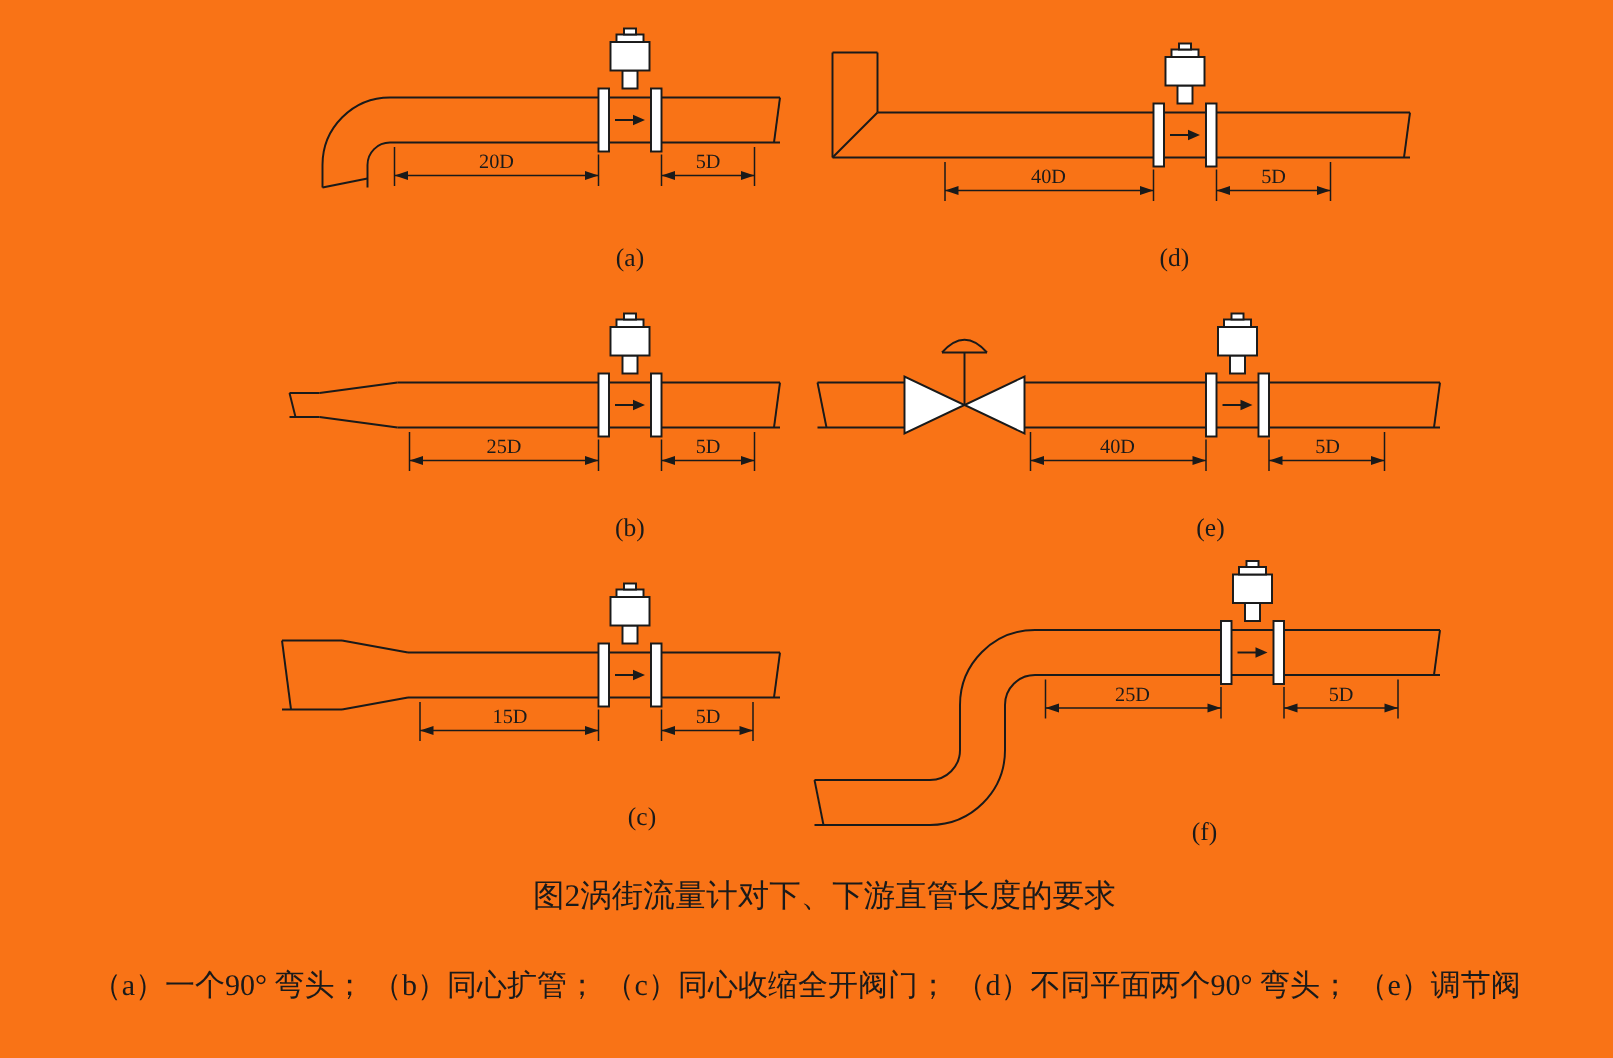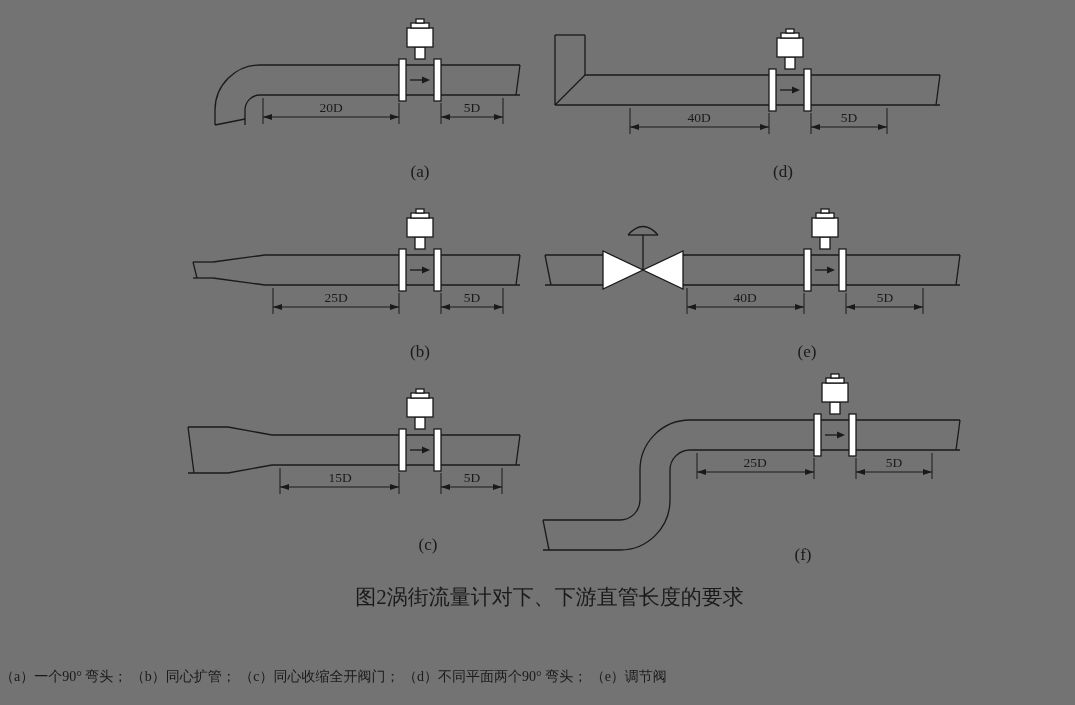--- a/index.html
+++ b/index.html
@@ -1,28 +1,28 @@
 <!DOCTYPE html>
 <html><head>
 <meta charset="utf-8">
 <style>
   * { margin:0; padding:0; box-sizing:border-box; }
   html, body { width:1075px; height:705px; }
   body { background:#ffffff; font-family:"Liberation Serif", serif; color:#1a1a1a; }
-  .canvas { position:relative; width:1075px; height:705px; background:#737373; overflow:hidden; }
+  .canvas { position:relative; width:1075px; height:705px; background:#f97316; overflow:hidden; }
   .diagram { position:absolute; overflow:visible; }
   svg line, svg path { stroke:#1a1a1a; stroke-width:1.3; fill:none; }
   svg .dim line { stroke-width:1; }
   svg rect { stroke:#1a1a1a; stroke-width:1.3; fill:#ffffff; }
   svg polygon { fill:#1a1a1a; stroke:none; }
   svg path.white { fill:#ffffff; stroke:#1a1a1a; }
   svg text { font-family:"Liberation Serif", serif; font-size:13.5px; fill:#1a1a1a; stroke:none; text-anchor:middle; }
   svg text.sub { font-size:17px; }
   .title { position:absolute; top:583px; left:0; width:1075px; text-align:center; font-size:21px;margin-left:12px; }
-  .caption { position:absolute; top:667px; left:0; width:1075px; text-align:left; font-size:14px; line-height:1.45; }
+  .caption { position:absolute; top:643px; left:0; width:1075px; text-align:center; font-size:20px; line-height:1.45; }
 </style>
 </head>
 <body>
 
 <div class="canvas">
 
   <svg class="diagram" style="left:185px; top:5px;" width="340" height="180">
     <g>
       <path d="M75,60 A45,45 0 0 0 30,105 L30,120"></path>
       <path d="M75,90 A15,15 0 0 0 60,105 L60,120"></path>

